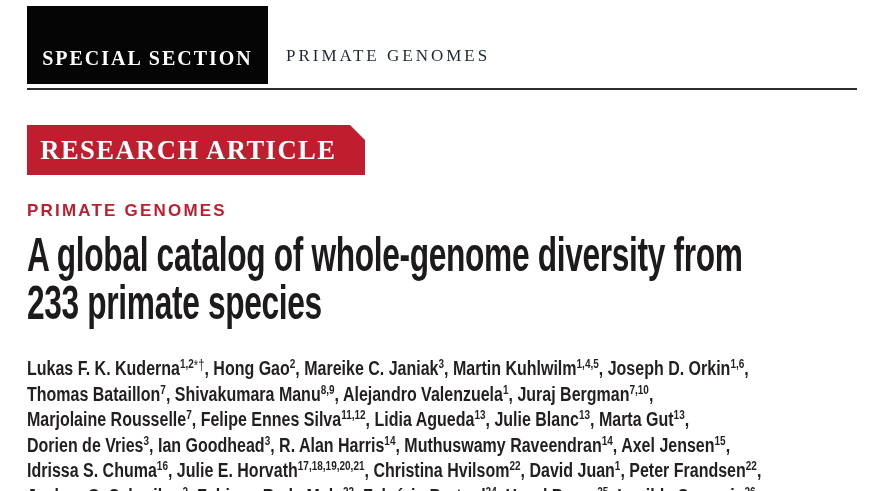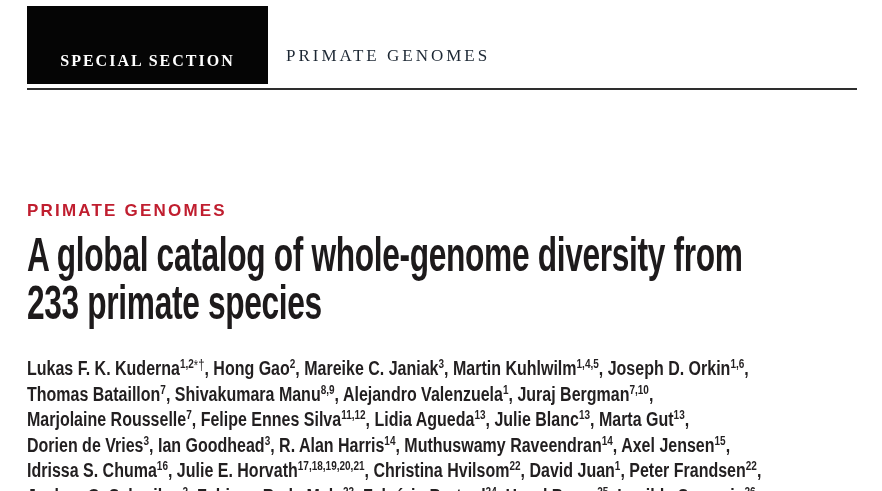--- a/index.html
+++ b/index.html
@@ -18,21 +18,21 @@
     left: 27px; top: 6px;
     width: 241px; height: 78px;
     background: #050505;
     display: flex;
     align-items: flex-end;
     justify-content: center;
   }
   .special-box .label {
     font-family: "Liberation Serif", serif;
     font-weight: 700;
-    font-size: 16px;
+    font-size: 20px;
     letter-spacing: 2px;
     color: #ffffff;
     padding-bottom: 14px;
     white-space: nowrap;
   }
   .banner-section-name {
     position: absolute;
     left: 286px; top: 46px;
     font-family: "Liberation Serif", serif;
     font-size: 17px;
@@ -137,20 +137,23 @@
 <div class="page">
 
   <div class="special-box">
     <span class="label">SPECIAL SECTION</span>
   </div>
 
   <div class="banner-section-name">PRIMATE GENOMES</div>
 
   <div class="banner-rule"></div>
 
+  <div class="ribbon">
+    <span class="ribbon-text">RESEARCH ARTICLE</span>
+  </div>
 
   <div class="kicker">PRIMATE GENOMES</div>
 
   <h1 class="title">
     <span class="cond">A global catalog of whole-genome diversity from</span>
     <span class="cond">233 primate species</span>
   </h1>
 
   <div class="authors">
       <div class="author-line"><span class="cond-a"><span>Lukas F. K. Kuderna</span><sup class="affil">1,2</sup><sup class="marks">*†</sup>, <span>Hong Gao</span><sup class="affil">2</sup>, <span>Mareike C. Janiak</span><sup class="affil">3</sup>, <span>Martin Kuhlwilm</span><sup class="affil">1,4,5</sup>, <span>Joseph D. Orkin</span><sup class="affil">1,6</sup>, </span></div>

